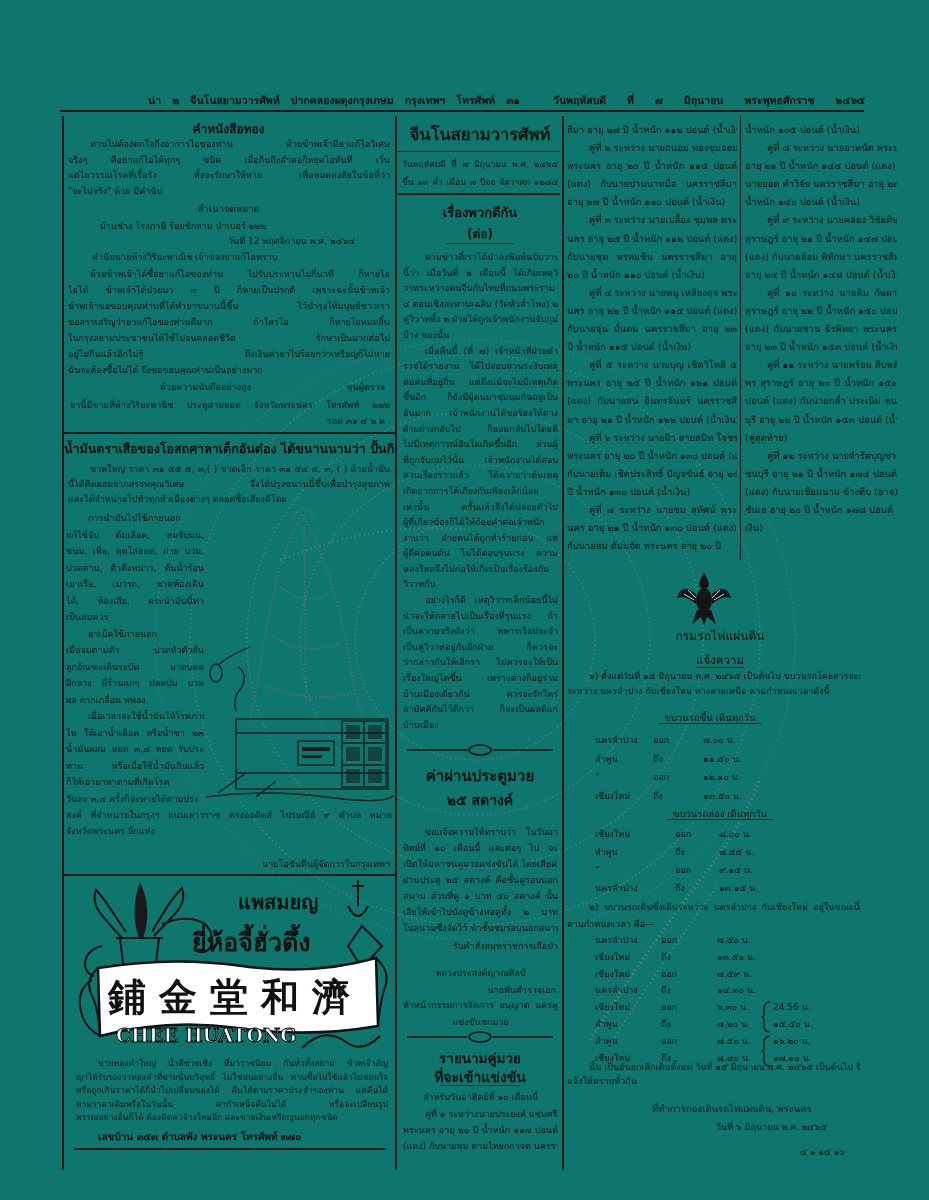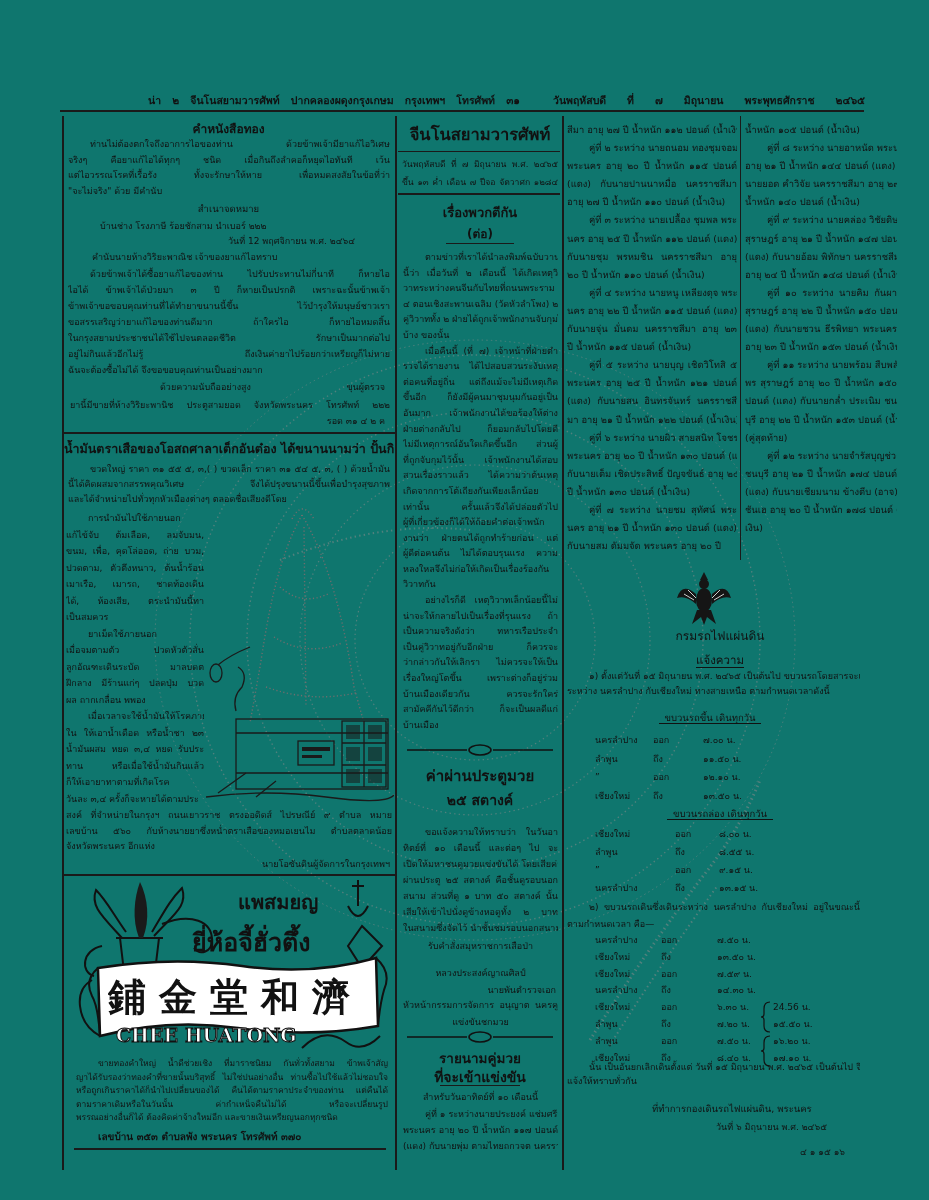--- a/index.html
+++ b/index.html
@@ -142,21 +142,20 @@
         <rect x="140" y="250" width="14" height="14" opacity=".55"></rect>
         <rect x="162" y="250" width="14" height="14" opacity=".55"></rect>
         <rect x="140" y="272" width="14" height="14" opacity=".55"></rect>
         <rect x="162" y="272" width="14" height="14" opacity=".55"></rect>
         <rect x="96" y="250" width="28" height="4"></rect>
         <rect x="96" y="258" width="20" height="3"></rect>
       </g>
     </svg>
     <div class="abs para noindent" style="left:66px;top:808px;width:326px;--lh:15.5px">
         <div class="ln">สงค์ ที่จำหน่ายในกรุงฯ ถนนเยาวราช ตรงออดิดส์ ไปรษณีย์ ๙ ตำบล หมาย</div>
-        <div class="ln">เลขบ้าน ๕๖๐ กับห้างนายยาซึ่งหน่ำตราเสือของหมอเยนไม ตำบลตลาดน้อย</div>
         <div class="ln">จังหวัดพระนคร อีกแห่ง</div>
       </div>
     <div class="abs txt" style="left:200px;top:857px;width:190px;text-align:right">นายโอซันดินผู้จัดการในกรุงเทพฯ</div>
   </section>
   <div class="hr" style="left:62px;top:874px;width:333px;height:1.5px"></div>
 
   <section>
     <svg class="abs" style="left:62px;top:876px" width="333" height="185" viewBox="0 0 333 185">
       <g fill="none" stroke="#111" stroke-width="2">
         <path d="M58 62 L97 62 L92 104 L63 104 Z"></path>
@@ -258,21 +257,21 @@
     <div class="para">
           <div class="ln">ขอแจ้งความให้ทราบว่า ในวันอา</div>
           <div class="ln">ทิตย์ที่ ๑๐ เดือนนี้ และต่อๆ ไป จะ</div>
           <div class="ln">เปิดให้มหาชนดูมวยแข่งขันได้ โดยเสียค่า</div>
           <div class="ln">ผ่านประตู ๒๕ สตางค์ คือชั้นดูรอบนอก</div>
           <div class="ln">สนาม ส่วนที่ดู ๑ บาท ๕๐ สตางค์ นั้น</div>
           <div class="ln">เสียให้เข้าไปนั่งดูข้างหอดูทั้ง ๒ บาท</div>
           <div class="ln">ในสนามซึ่งจัดไว้ นำชั้นชมรอบนอกสนาม</div>
         </div>
       </div>
-    <div class="abs txt" style="left:403px;top:939px;width:155px;text-align:center">รับคำสั่งสมุหราชการเสือป่า</div>
+    <div class="abs txt" style="left:403px;top:939px;width:155px;text-align:right">รับคำสั่งสมุหราชการเสือป่า</div>
     <div class="abs txt" style="left:403px;top:966px;width:155px;text-align:center">หลวงประสงค์ญาณศิลป์</div>
     <div class="abs txt" style="left:403px;top:983px;width:153px;text-align:right">นายพันตำรวจเอก</div>
     <div class="abs txt" style="left:403px;top:998px;width:155px;text-align:justify;text-align-last:justify">หัวหน้ากรรมการจัดการ อนุญาต นครคู</div>
     <div class="abs txt" style="left:403px;top:1015px;width:155px;text-align:center">แข่งขันชกมวย</div>
   </article>
 
   <svg class="abs" style="left:405px;top:1031px" width="150" height="12">
     <path d="M2 6 L62 6 M88 6 L148 6" stroke="#111" stroke-width="1.6"></path>
     <ellipse cx="75" cy="6" rx="11" ry="5" fill="none" stroke="#111" stroke-width="1.6"></ellipse>
   </svg>

